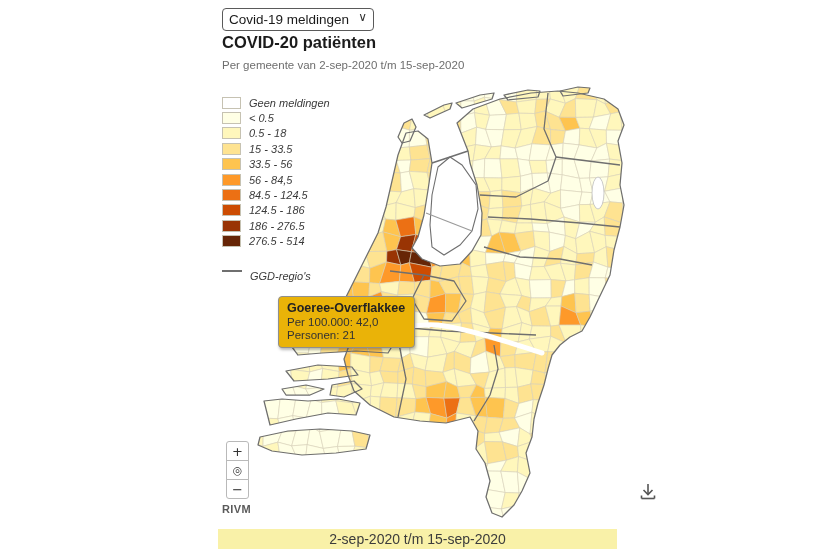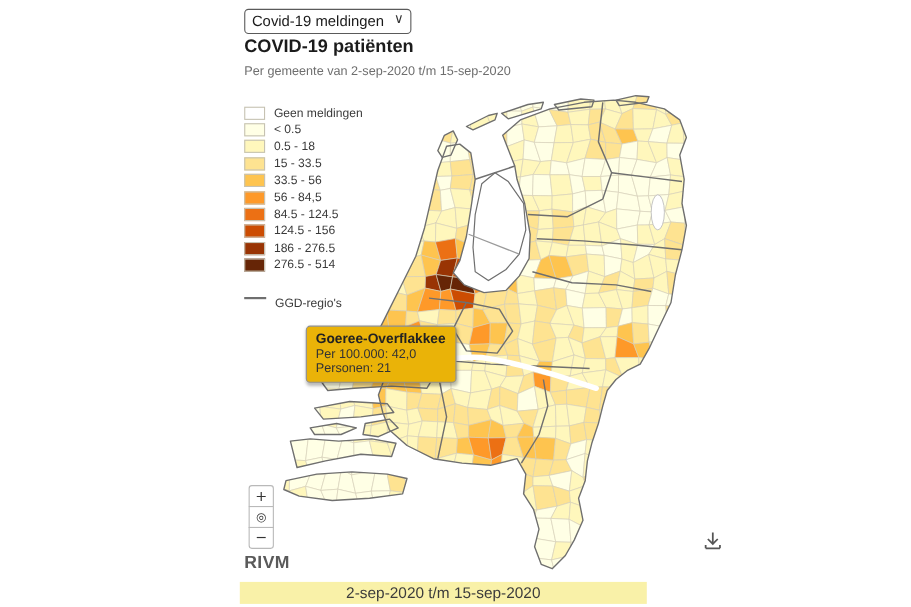--- a/index.html
+++ b/index.html
@@ -15,57 +15,57 @@
   .caret{position:absolute;right:7px;top:2px;font-size:12px;color:#333;pointer-events:none;}
 
   .page-title{left:222px;top:33px;font-size:16.5px;font-weight:bold;color:#1b1b1b;}
   .page-subtitle{left:222px;top:59px;font-size:11.5px;color:#6e6e6e;text-align:right;}
 
   
   .legend{left:222px;top:95px;width:170px;}
   .legend-title{font-size:11.5px;color:#222;margin-bottom:6px;}
   .legend-item{display:flex;align-items:center;height:15.4px;}
   .swatch{width:19px;height:12px;border:1px solid #c6c2b2;margin-right:8px;box-sizing:border-box;flex:none;}
-  .legend-label{font-size:11px;color:#3a3a3a;white-space:nowrap;}
+  .legend-label{font-size:11px;color:#3a3a3a;white-space:nowrap;font-style:italic;}
   .ggd-row{margin-top:21px;display:flex;align-items:flex-start;}
   .ggd-line{width:20px;border-top:2px solid #6f6f6f;margin-right:8px;}
 
   .map-svg{left:248px;top:85px;}
 
   
   .tooltip{left:278px;top:296px;background:#eab308;border:1px solid #8f8f8f;border-radius:4px;
      padding:4px 9px 6px 8px;box-shadow:1px 2px 3px rgba(0,0,0,.28);min-width:100px;}
   .tooltip-title{font-size:12.5px;font-weight:bold;color:#222;}
   .tooltip-line{font-size:11.5px;color:#333;margin-top:1px;}
 
   
   .controls{left:226px;top:441px;width:23px;}
   .ctrl-btn{display:block;width:23px;height:20px;background:#fff;border:1px solid #b9b9b9;
      font-family:"DejaVu Sans",sans-serif;font-size:13px;color:#333;text-align:center;
      line-height:17px;cursor:pointer;margin:0 0 -1px 0;padding:0;box-sizing:border-box;}
   .ctrl-btn:first-child{border-radius:3px 3px 0 0;}
   .ctrl-btn:last-child{border-radius:0 0 3px 3px;}
 
-  .rivm{left:222px;top:503px;font-size:16px;font-weight:bold;color:#5a5a5a;letter-spacing:.4px;}
+  .rivm{left:222px;top:503px;font-size:11px;font-weight:bold;color:#5a5a5a;letter-spacing:.4px;}
   .download-btn{left:636px;top:481px;width:24px;height:24px;background:none;border:none;cursor:pointer;padding:0;}
 
-  .footer-bar{left:218px;top:529px;width:370px;height:20px;background:#f9f1a8;
+  .footer-bar{left:218px;top:529px;width:399px;height:20px;background:#f9f1a8;
      text-align:center;font-size:14px;color:#3c3c3c;line-height:20px;}
 </style>
 </head>
 <body>
 
 <div class="canvas">
 
   <div class="abs dropdown-wrap">
     <select id="metric-select" aria-label="metric"><option>Covid-19 meldingen</option></select>
     <span class="caret">∨</span>
   </div>
 
-  <div class="abs page-title">COVID-19 patiënten</div>
+  <div class="abs page-title">COVID-20 patiënten</div>
   <div class="abs page-subtitle">Per gemeente van 2-sep-2020 t/m 15-sep-2020</div>
 
   <div class="abs legend">
     <div id="legend-items">
         <div class="legend-item">
           <span class="swatch" style="background: rgb(255, 255, 255);"></span>
           <span class="legend-label">Geen meldingen</span>
         </div>
         <div class="legend-item">
           <span class="swatch" style="background: rgb(255, 255, 229);"></span>
@@ -86,21 +86,21 @@
         <div class="legend-item">
           <span class="swatch" style="background: rgb(254, 153, 41);"></span>
           <span class="legend-label">56 - 84,5</span>
         </div>
         <div class="legend-item">
           <span class="swatch" style="background: rgb(236, 112, 20);"></span>
           <span class="legend-label">84.5 - 124.5</span>
         </div>
         <div class="legend-item">
           <span class="swatch" style="background: rgb(204, 76, 2);"></span>
-          <span class="legend-label">124.5 - 156</span>
+          <span class="legend-label">124.5 - 186</span>
         </div>
         <div class="legend-item">
           <span class="swatch" style="background: rgb(153, 52, 4);"></span>
           <span class="legend-label">186 - 276.5</span>
         </div>
         <div class="legend-item">
           <span class="swatch" style="background: rgb(102, 37, 6);"></span>
           <span class="legend-label">276.5 - 514</span>
         </div>
       </div>

